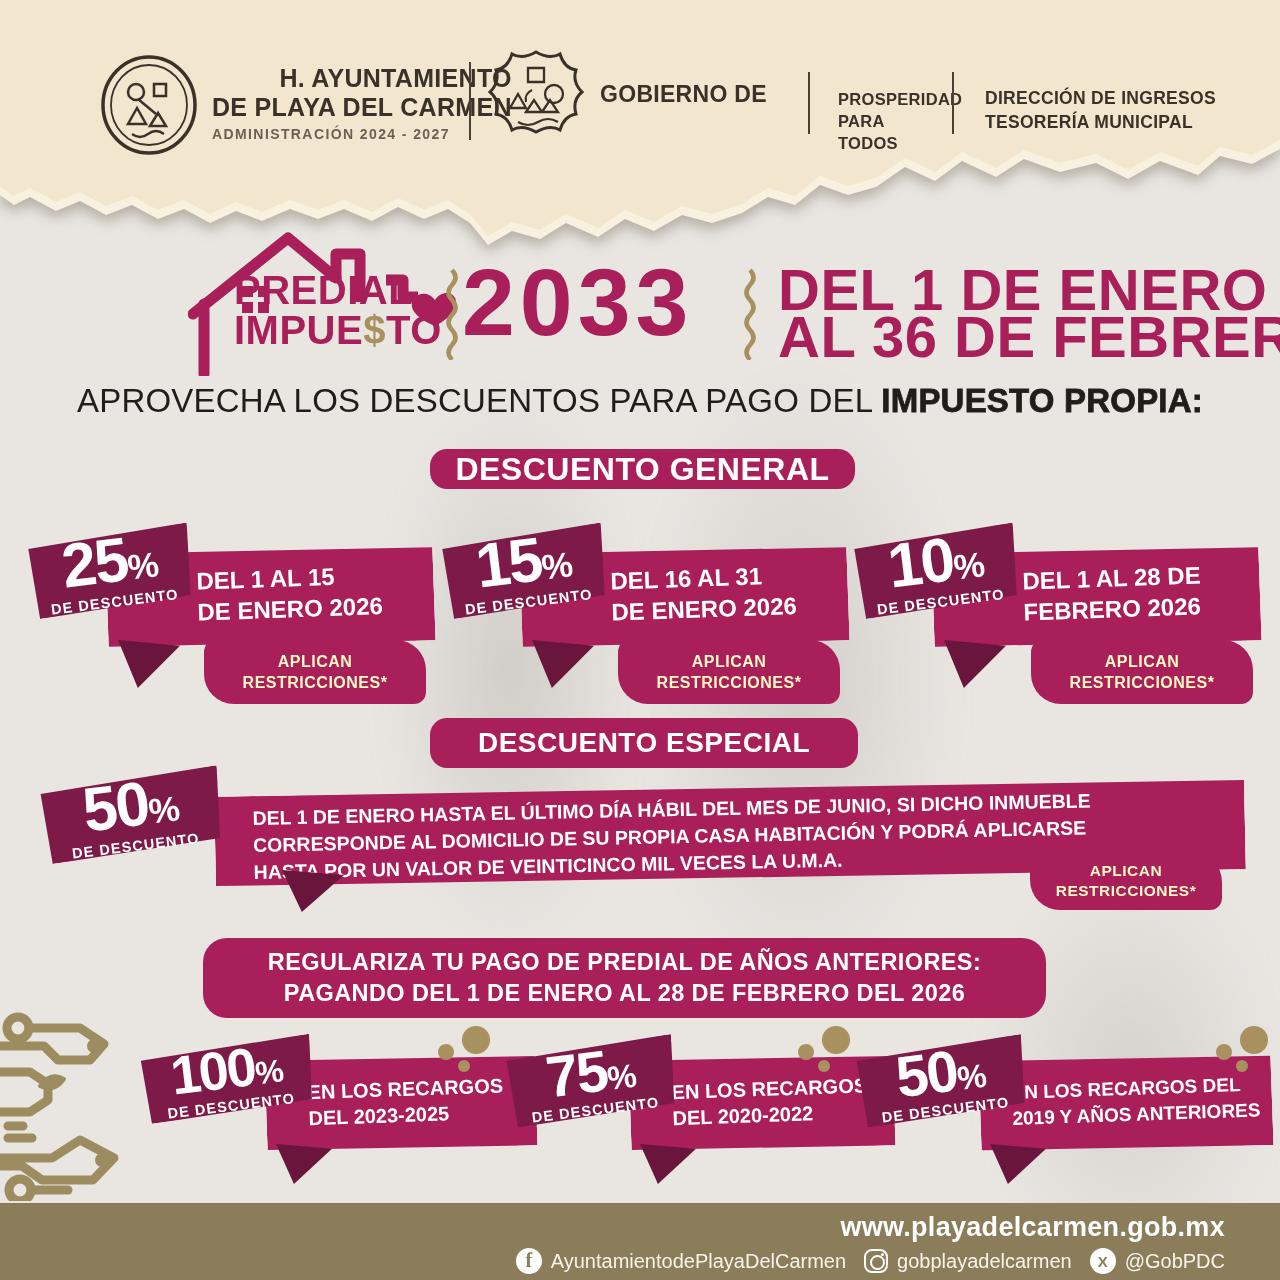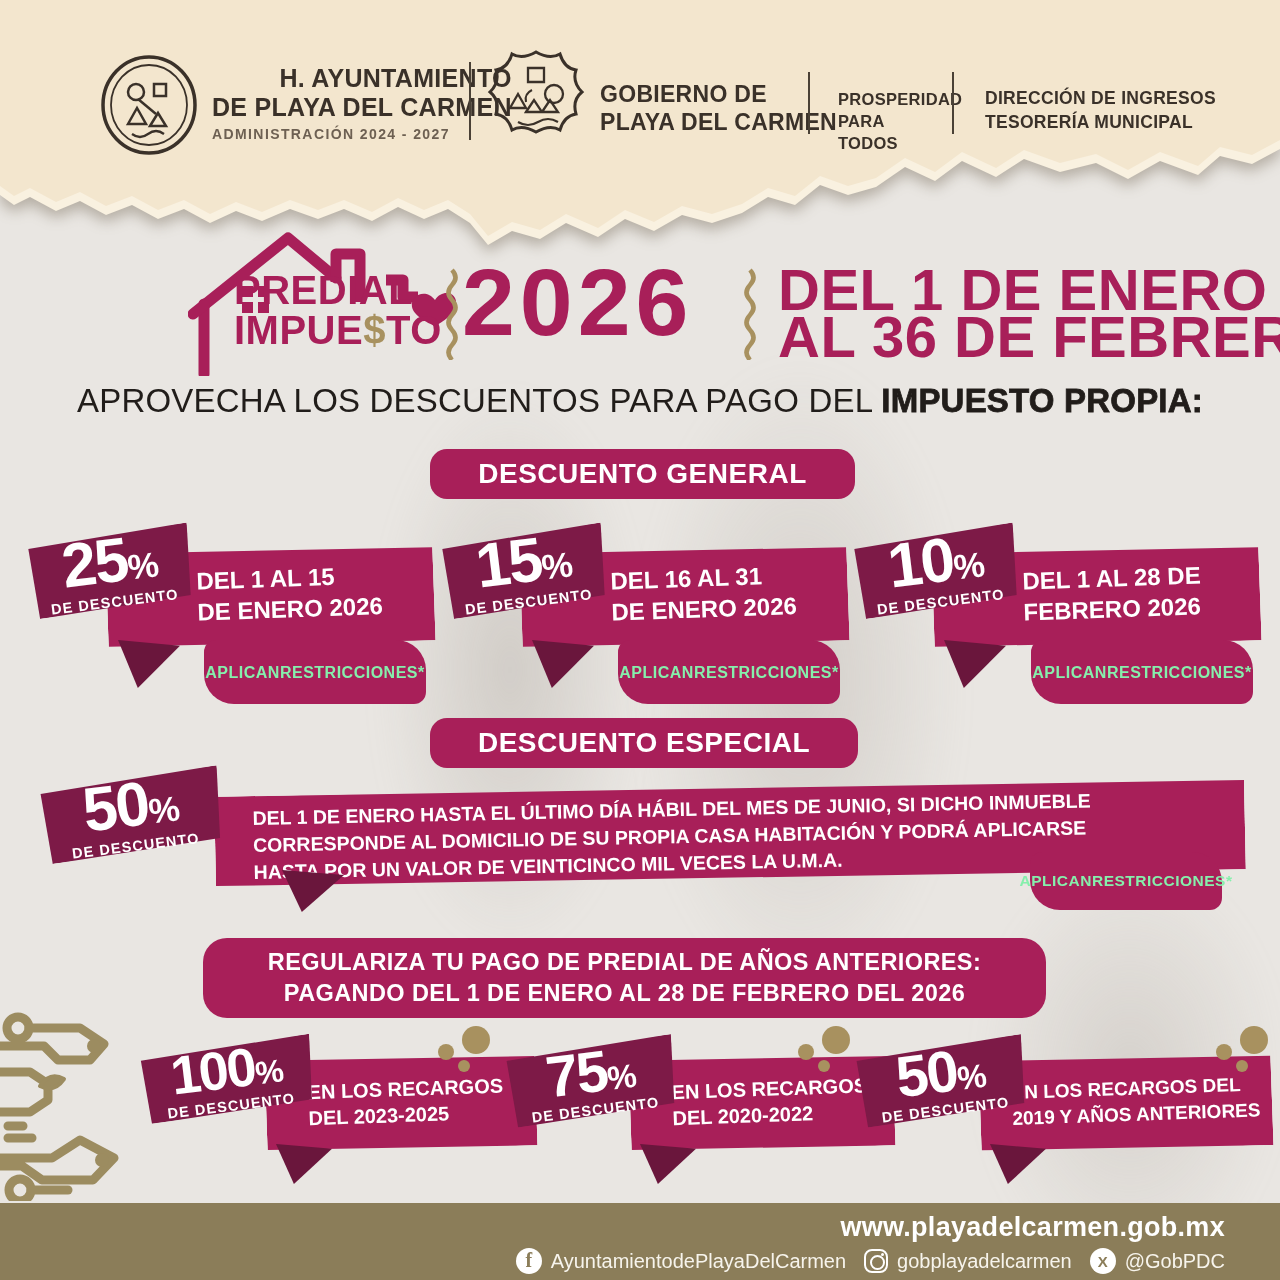--- a/index.html
+++ b/index.html
@@ -33,37 +33,37 @@
   .title-txt .gold { color:#a8915f; }
   .wavy { position:absolute; }
   .year { position:absolute; left:462px; top:252px; color:#a81f59; font-weight:bold; font-size:95px; line-height:100px; letter-spacing:5px; }
   .dates { position:absolute; left:778px; top:266px; color:#a81f59; font-weight:bold; font-size:58px; line-height:47px; letter-spacing:.5px; white-space:nowrap; }
 
   .intro { position:absolute; left:0; top:382px; width:1280px; text-align:center; color:#211d1a; font-size:33px; letter-spacing:.2px; font-weight:bold; white-space:nowrap; }
   .intro .n { font-weight:normal; }
   .intro .b { font-weight:bold; -webkit-text-stroke:.8px #211d1a; }
 
   .pill { position:absolute; background:#a81f59; border-radius:17px; color:#fff; font-weight:bold; display:flex; align-items:center; justify-content:center; text-align:center; }
-  .pill-general { left:430px; top:449px; width:425px; height:50px; font-size:28px; letter-spacing:.5px; }
+  .pill-general { left:430px; top:449px; width:425px; height:40px; font-size:32px; letter-spacing:.5px; }
   .pill-especial { left:430px; top:718px; width:428px; height:50px; font-size:28px; letter-spacing:.5px; }
   .pill-reg { left:203px; top:938px; width:843px; height:80px; font-size:23.5px; line-height:31px; letter-spacing:.4px; border-radius:24px; flex-direction:column; }
 
   
   .card { position:absolute; }
   .ribbon { position:absolute; background:#a81f59; transform:rotate(-2deg); z-index:1;
             clip-path:polygon(0 0, 100% 5%, 100% 100%, 0 95%); }
   .rtext { position:absolute; color:#fff; font-weight:bold; white-space:nowrap; }
   .fold { position:absolute; background:#6a163c; clip-path:polygon(0 0, 100% 12%, 32% 100%); z-index:2; }
   .pct { position:absolute; transform:rotate(-7deg); text-align:center; color:#fff; z-index:3; }
   .pct-bg { position:absolute; inset:0; background:#7d1a47; clip-path:polygon(1% 9%, 100% 0, 97% 93%, 3% 100%); }
   .pct-in { position:relative; }
   .pct-num { font-weight:bold; line-height:.95; letter-spacing:-2px; white-space:nowrap; }
   .pct-sign { font-weight:bold; letter-spacing:0; }
   .pct-sub { font-size:14.5px; font-weight:bold; letter-spacing:1.1px; margin-top:3px; white-space:nowrap; }
-  .note { position:absolute; background:#a81f59; border-radius:12px 30px 12px 30px; color:#86efac; display:flex; flex-direction:row; align-items:center; justify-content:center; z-index:4; font-weight:bold; text-align:center; }
+  .note { position:absolute; background:#a81f59; border-radius:12px 30px 12px 30px; color:#fef9c3; display:flex; flex-direction:column; align-items:center; justify-content:center; z-index:4; font-weight:bold; text-align:center; }
   .note .nl { font-size:16px; line-height:21px; letter-spacing:.5px; }
   .dots { position:absolute; z-index:5; }
 
   .footnote { position:absolute; right:42px; top:1162px; color:#15120f; font-size:25px; font-weight:bold; letter-spacing:.4px; }
 
   
   .footer { position:absolute; left:0; top:1203px; width:1280px; height:77px; background:#8b7d59; }
   .site { position:absolute; right:55px; top:9px; color:#ffffff; font-size:27px; font-weight:bold; letter-spacing:.3px; }
   .social { position:absolute; right:55px; top:45px; display:flex; align-items:center; gap:18px; color:#f7f4ec; font-size:20px; }
   .soc-item { display:flex; align-items:center; gap:9px; }
@@ -115,21 +115,20 @@
     <path d="M42,22 h16 v14 h-16 z" fill="none" stroke="#3a3129" stroke-width="2.3"></path>
     <circle cx="68" cy="48" r="9" fill="none" stroke="#3a3129" stroke-width="2.3"></circle>
     <path d="M24,62 l8,-14 l8,14 z" fill="none" stroke="#3a3129" stroke-width="2.3"></path>
     <path d="M40,66 l8,-12 l8,12 z M56,66 l8,-12 l8,12 z" fill="none" stroke="#3a3129" stroke-width="2.3"></path>
     <path d="M32,76 q10,6 20,0 q10,-6 20,0" fill="none" stroke="#3a3129" stroke-width="2.1"></path>
     <path d="M46,44 q-8,4 -6,12" fill="none" stroke="#3a3129" stroke-width="2.1"></path>
   </svg>
 
   <div class="hdr org2">
     <div class="l">GOBIERNO DE</div>
-    <div class="l">PLAYA DEL CARMEN</div>
   </div>
 
   <div class="vdiv" style="left:808px; top:72px; height:62px;"></div>
 
   <div class="hdr slogan">
     <div class="l">PROSPERIDAD</div>
     <div class="l">PARA</div>
     <div class="l">TODOS</div>
   </div>
 
@@ -154,21 +153,21 @@
 
   <div class="title-txt">
     <div>PREDIAL</div>
     <div><span>IMPUE</span><span class="gold">$</span><span>TO</span></div>
   </div>
 
   <svg class="wavy" style="left:444px; top:268px;" width="16" height="92" viewBox="0 0 16 92">
     <path d="M8,2 q7,7.5 0,15 t0,15 t0,15 t0,15 t0,15 t0,15" stroke="#a8915f" stroke-width="4.5" fill="none"></path>
   </svg>
 
-  <div class="year">2026</div>
+  <div class="year">2033</div>
 
   <svg class="wavy" style="left:742px; top:268px;" width="16" height="92" viewBox="0 0 16 92">
     <path d="M8,2 q7,7.5 0,15 t0,15 t0,15 t0,15 t0,15 t0,15" stroke="#a8915f" stroke-width="4.5" fill="none"></path>
   </svg>
 
   <div class="dates">
     <div>DEL 1 DE ENERO</div>
     <div>AL 36 DE FEBRERO</div>
   </div>
 

